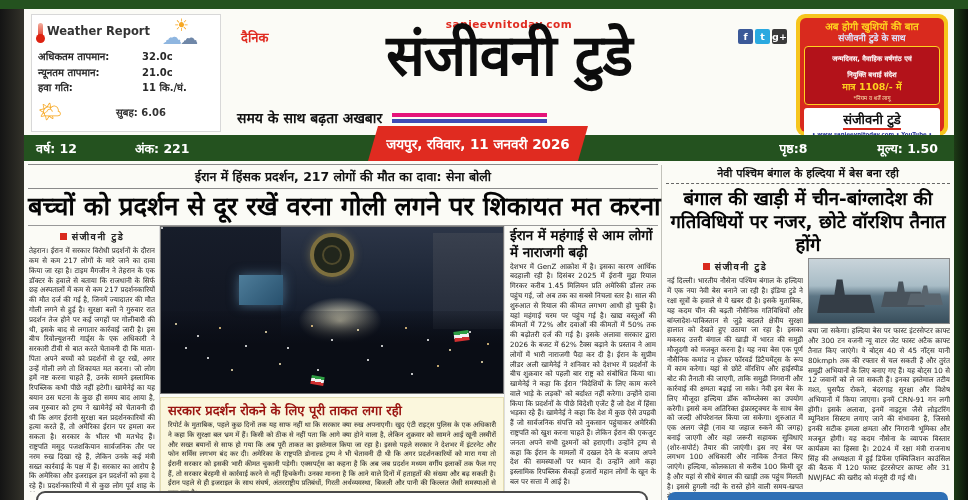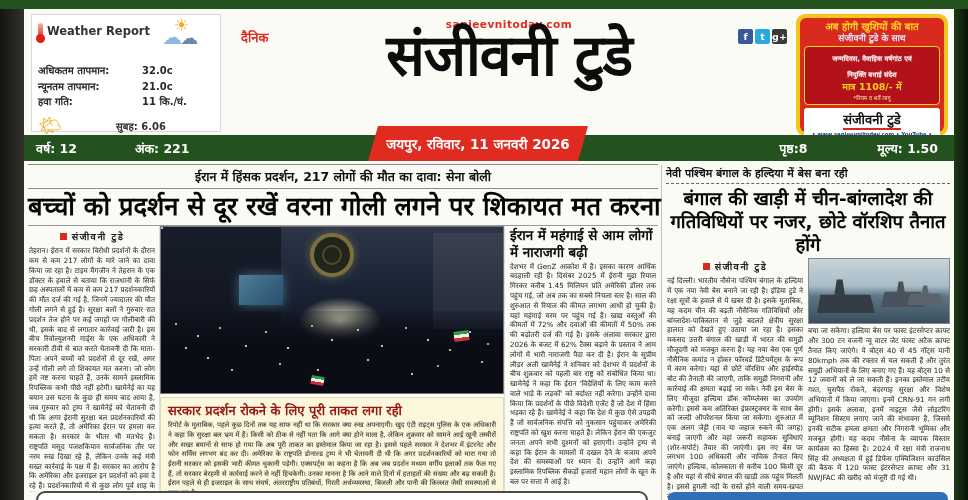--- a/index.html
+++ b/index.html
@@ -13,21 +13,21 @@
   
   .weather-box { position:absolute; left:7px; top:5px; width:190px; height:118px; background:#fff; border:1px solid #d8d8d8; padding:4px 6px; }
   .wx-title-row { display:flex; align-items:center; gap:4px; }
   .thermo { width:5px; height:17px; background:linear-gradient(180deg,#f3b0a0,#d21); border-radius:3px; position:relative; }
   .thermo:after { content:""; position:absolute; bottom:-3px; left:-2px; width:9px; height:9px; background:#d21; border-radius:50%; }
   .wx-title { font-size:11.5px; font-weight:800; color:#333; line-height:1.05; }
   .suncloud { position:relative; width:46px; height:24px; margin-left:8px; }
   .suncloud .sun { position:absolute; left:12px; top:-4px; color:#f7a823; font-size:17px; }
   .suncloud .cl1 { position:absolute; left:0; top:6px; color:#8fb6e0; font-size:20px; }
   .suncloud .cl2 { position:absolute; left:18px; top:8px; color:#6f87a8; font-size:18px; }
-  .wx-rows { margin-top:20px; }
+  .wx-rows { margin-top:6px; }
   .wx-row { display:flex; font-size:10px; font-weight:800; color:#2a2a2a; line-height:1.55; }
   .wx-row .lab { width:104px; }
   .wx-sunrise { display:flex; align-items:center; gap:6px; margin-top:4px; }
   .wx-sunrise .sun2 { color:#f7a823; font-size:19px; }
   .wx-sr-lines { flex:1; text-align:center; font-weight:800; color:#333; }
   .wx-sr-city { font-size:10px; }
   .wx-sr-time { font-size:10px; margin-top:2px; }
 
   .masthead { position:absolute; left:205px; top:6px; width:560px; height:118px; }
   .mh-site { position:absolute; left:50%; transform:translateX(-50%); top:3px; color:#e02b20; font-weight:800; font-size:10.5px; letter-spacing:.5px; }
@@ -95,21 +95,21 @@
     background:linear-gradient(180deg,#2f9e44 0 33%,#f2f2f2 33% 66%,#d03030 66% 100%); }
   .yellowBox { margin-top:3px; height:99px; background:#fbf7dd; border:1px solid #e3dcb2; padding:3px 7px 0; overflow:hidden; }
   .yb-head { color:#9a1410; font-weight:900; font-size:13px; margin-bottom:2px; }
   .yb-text { font-size:6.9px; line-height:1.4; color:#222; text-align:justify; }
   .colB { flex:1; padding:1px 2px 0 5px; border-left:1px solid #ddd; overflow:hidden; }
   .colB-head { font-size:13.5px; font-weight:900; color:#0a0a0a; line-height:1.2; margin-bottom:2px; }
   .colB .bodytext { height:228px; overflow:hidden; }
   .cutbox-left { position:absolute; left:8px; bottom:-3px; width:612px; height:12px; background:#fff; border:2px solid #4a4a4a; border-radius:9px 9px 0 0; }
 
   .sec-right { position:absolute; left:642px; top:0; right:4px; bottom:0; }
-  .kicker2 { text-align:left; font-weight:800; font-size:11px; color:#111; padding:4px 0 3px; border-bottom:1.5px dashed #666; }
+  .kicker2 { text-align:center; font-weight:800; font-size:11px; color:#111; padding:4px 0 3px; border-bottom:1.5px dashed #666; }
   .headline2 { font-size:18.5px; font-weight:900; color:#050505; text-align:center; line-height:1.25; padding:3px 0 2px; }
   .rcols { display:flex; height:254px; overflow:hidden; }
   .rcolA { width:142px; padding:0 5px 0 1px; overflow:hidden; }
   .rcolA .bodytext { height:236px; overflow:hidden; }
   .rcolB { flex:1; overflow:hidden; }
   .shipPhoto { position:relative; height:66px; border:1px solid #888; overflow:hidden;
     background:linear-gradient(180deg,#c9d4da 0%,#a8bcc6 42%,#5d7685 58%,#394f5d 100%); }
   .ship { position:absolute; background:#343d46; }
   .ship.s1 { left:8px; bottom:10px; width:58px; height:34px; clip-path:polygon(0 100%,6% 45%,30% 45%,34% 0,44% 0,48% 45%,92% 45%,100% 100%); }
   .ship.s2 { left:72px; bottom:16px; width:44px; height:26px; clip-path:polygon(0 100%,8% 40%,36% 40%,40% 0,50% 0,54% 40%,90% 40%,100% 100%); background:#49535c; }
@@ -161,20 +161,27 @@
 
     <div class="masthead">
       <div class="mh-site">sanjeevnitoday.com</div>
       <div class="mh-daily">दैनिक</div>
       <div class="mh-title">संजीवनी टुडे</div>
       <div class="mh-social">
         <div class="soc f">f</div>
         <div class="soc t">t</div>
         <div class="soc g">g+</div>
       </div>
+      <div class="mh-tagline-row">
+        <div class="mh-tagline">समय के साथ बढ़ता अखबार</div>
+        <div class="dbl-lines">
+            <div class="l1"></div>
+            <div class="l2"></div>
+          </div>
+      </div>
     </div>
 
     <div class="ad-box">
       <div class="ad-inner">
         <div class="ad-line1">अब होगी खुशियों की बात</div>
         <div class="ad-line2">संजीवनी टुडे के साथ</div>
         <div class="ad-offer">
           <div class="ad-offer-l">जन्मदिवस, वैवाहिक वर्षगांठ एवं</div>
           <div class="ad-offer-l">नियुक्ति बधाई संदेश</div>
           <div class="ad-price">मात्र 1108/- में</div>

